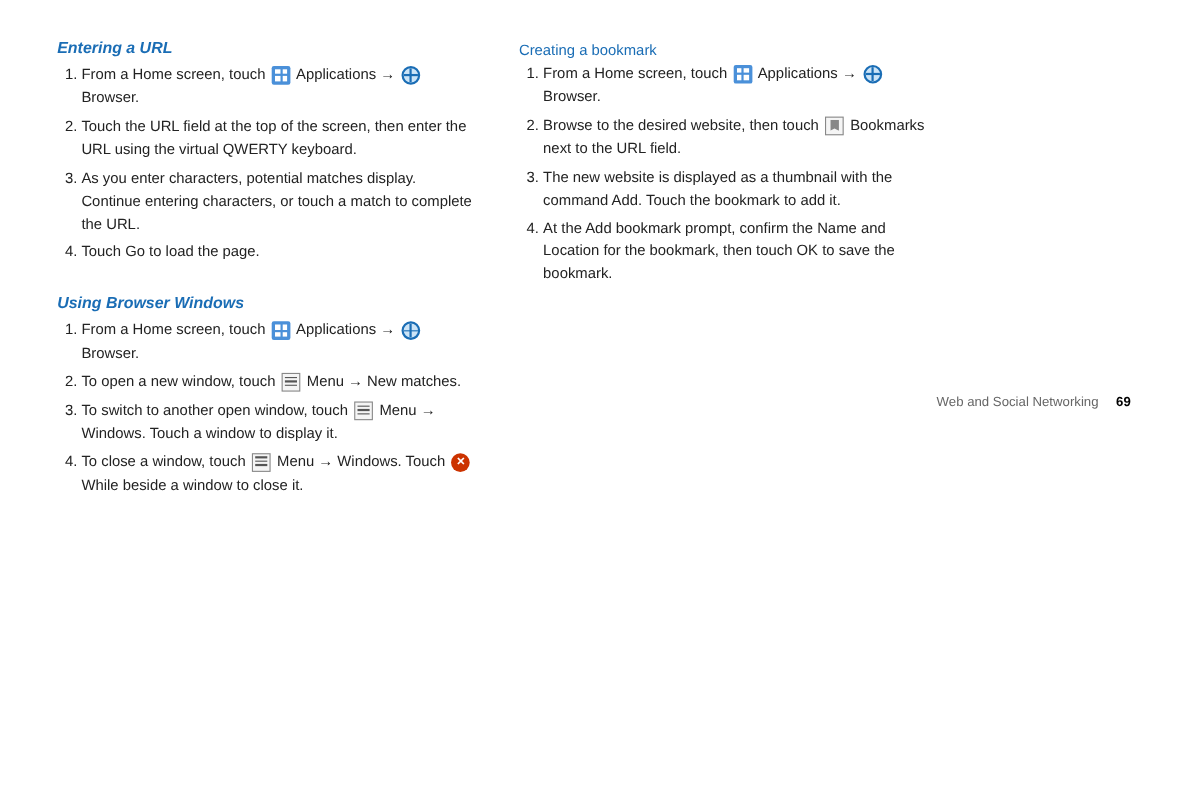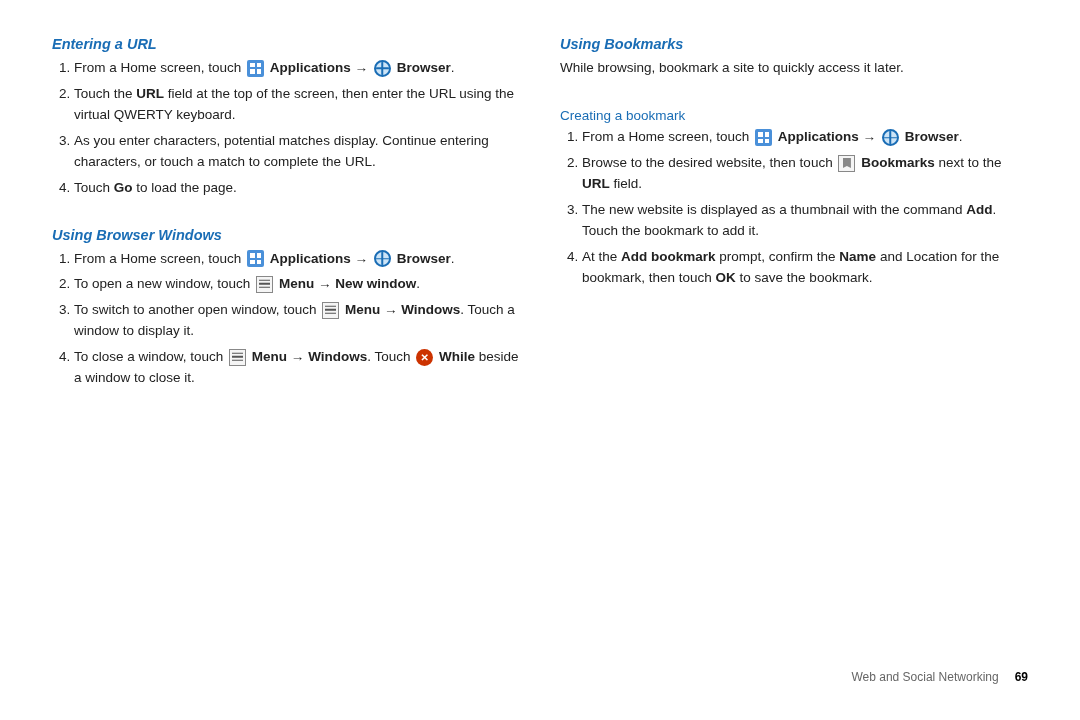--- a/index.html
+++ b/index.html
@@ -16,21 +16,21 @@
       font-size: 13.5px;
       color: #222;
       overflow: hidden;
     }
 
     .page {
       width: 1080px;
       height: 720px;
       padding: 36px 52px 36px 52px;
       display: flex;
-      flex-direction: column;
+      flex-direction: row;
     }
 
     .columns {
       display: flex;
       flex-direction: row;
       flex: 1;
       gap: 40px;
     }
 
     .col {
@@ -71,21 +71,21 @@
       margin-bottom: 6px;
     }
 
     ol li {
       margin-bottom: 5px;
       line-height: 1.55;
       font-size: 13.5px;
     }
 
     .bold {
-      font-weight: bold;
+      font-weight: normal;
     }
 
     
     .icon-apps {
       display: inline-flex;
       align-items: center;
       justify-content: center;
       width: 17px;
       height: 17px;
       vertical-align: middle;
@@ -274,21 +274,21 @@
           <li>
             To open a new window, touch
             <span class="icon-menu">
               <span class="icon-menu-lines">
                 <div class="icon-menu-line"></div>
                 <div class="icon-menu-line"></div>
                 <div class="icon-menu-line"></div>
               </span>
             </span>
             <span class="bold">Menu</span> →
-            <span class="bold">New window</span>.
+            <span class="bold">New matches</span>.
           </li>
           <li>
             To switch to another open window, touch
             <span class="icon-menu">
               <span class="icon-menu-lines">
                 <div class="icon-menu-line"></div>
                 <div class="icon-menu-line"></div>
                 <div class="icon-menu-line"></div>
               </span>
             </span>
@@ -309,24 +309,20 @@
             <span class="icon-x">✕</span>
             <span class="bold">While</span> beside a window to close it.
           </li>
         </ol>
       </div>
 
     </div>
 
     <div class="col">
 
-      <div class="section">
-        <div class="section-heading">Using Bookmarks</div>
-        <p>While browsing, bookmark a site to quickly access it later.</p>
-      </div>
 
       <div class="section">
         <div class="sub-heading">Creating a bookmark</div>
         <ol>
           <li>
             From a Home screen, touch
             <span class="icon-apps">
               <span class="icon-apps-inner">
                 <span></span>
                 <span></span>

